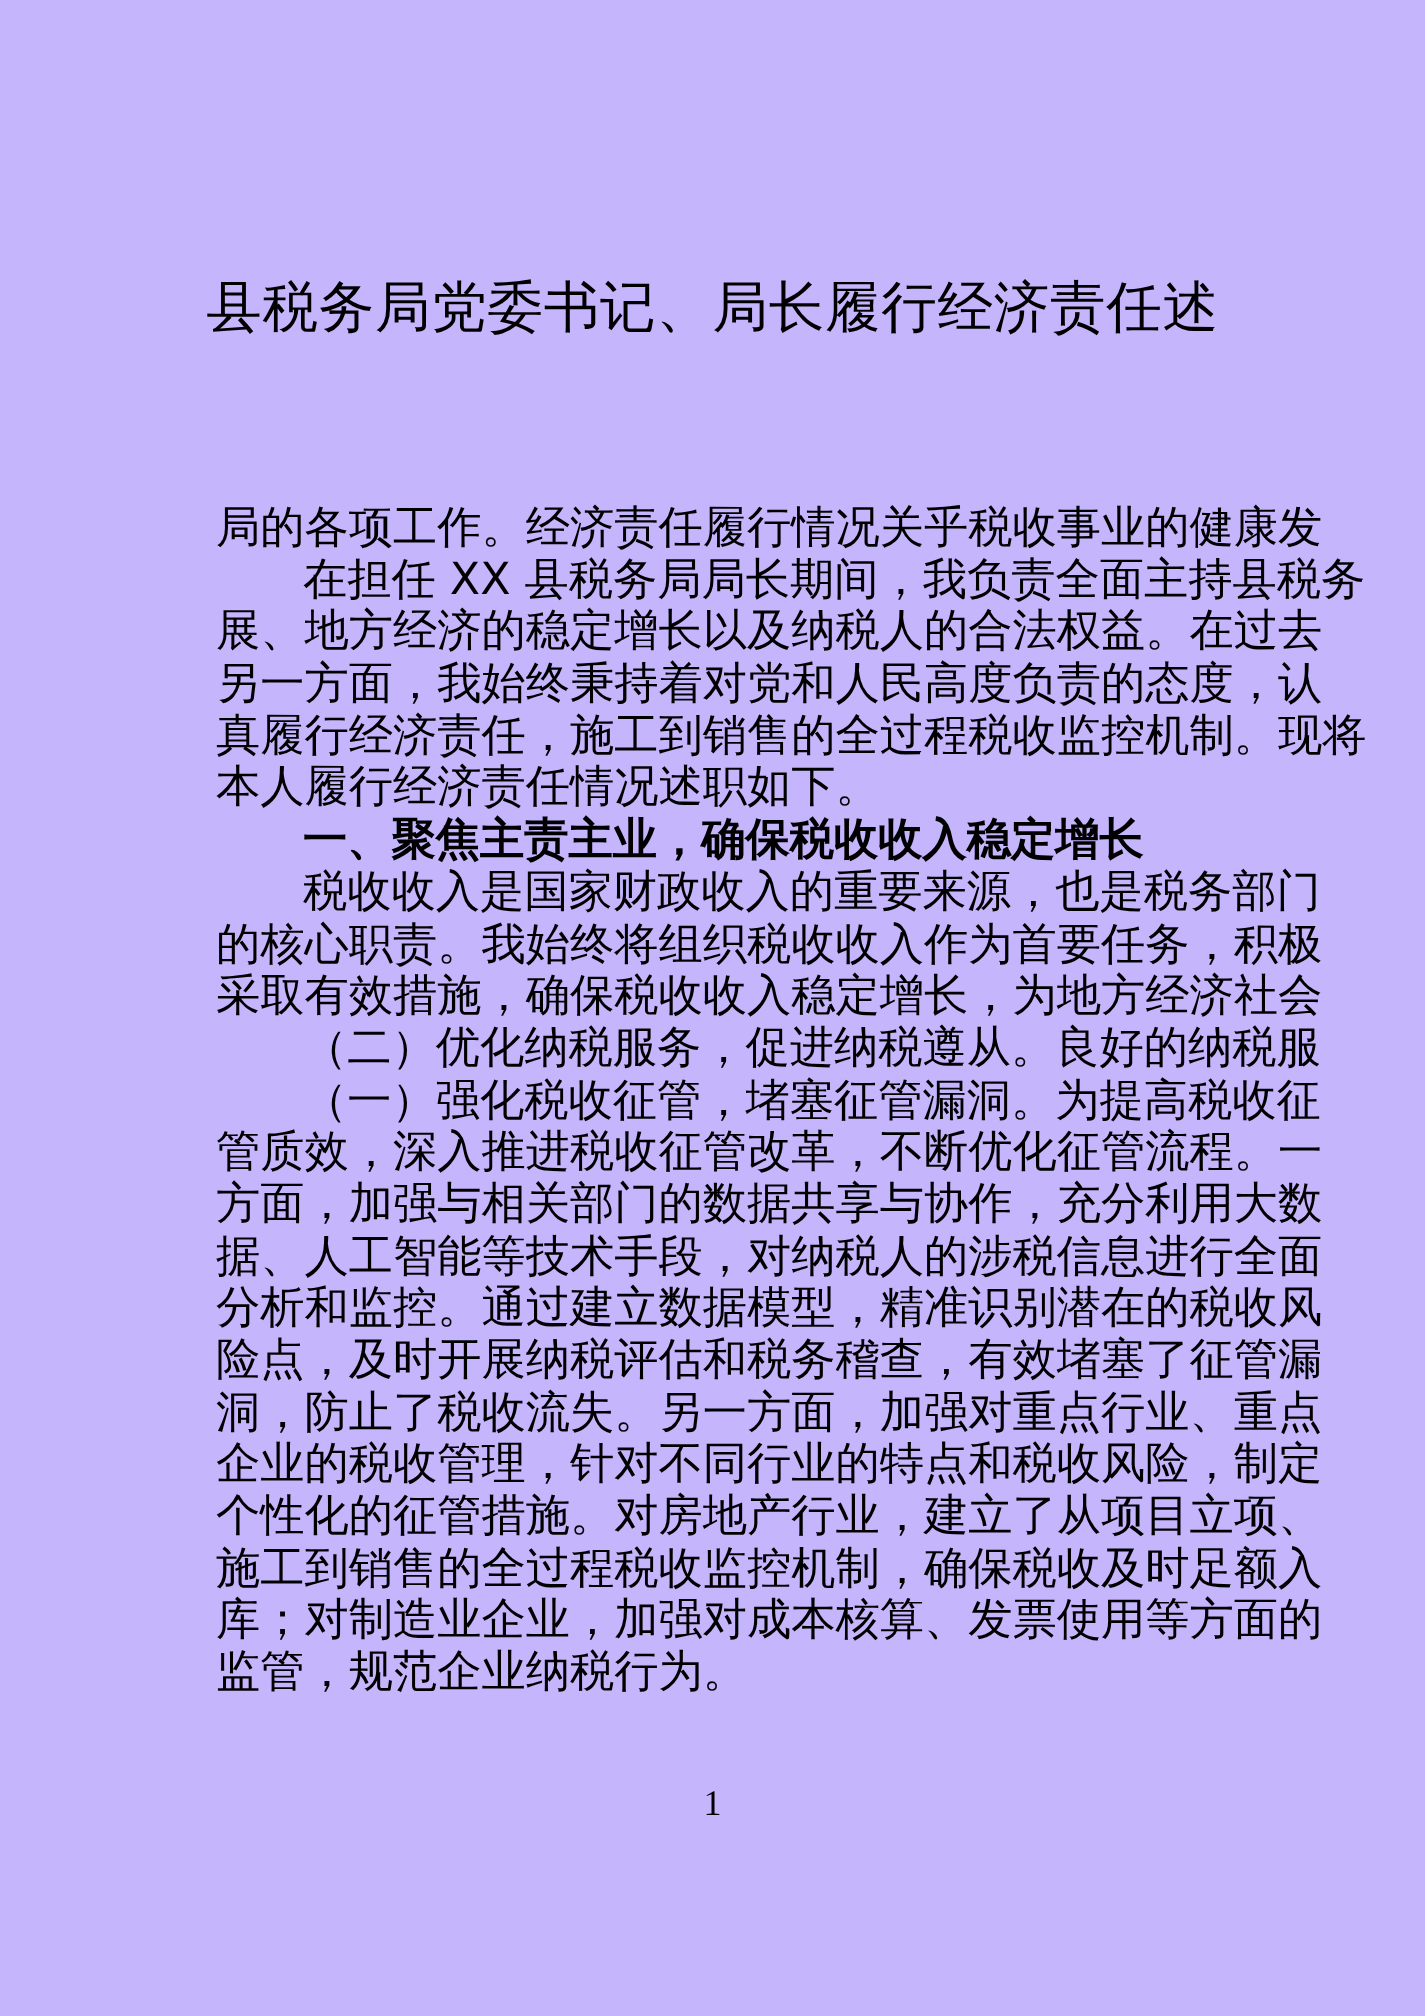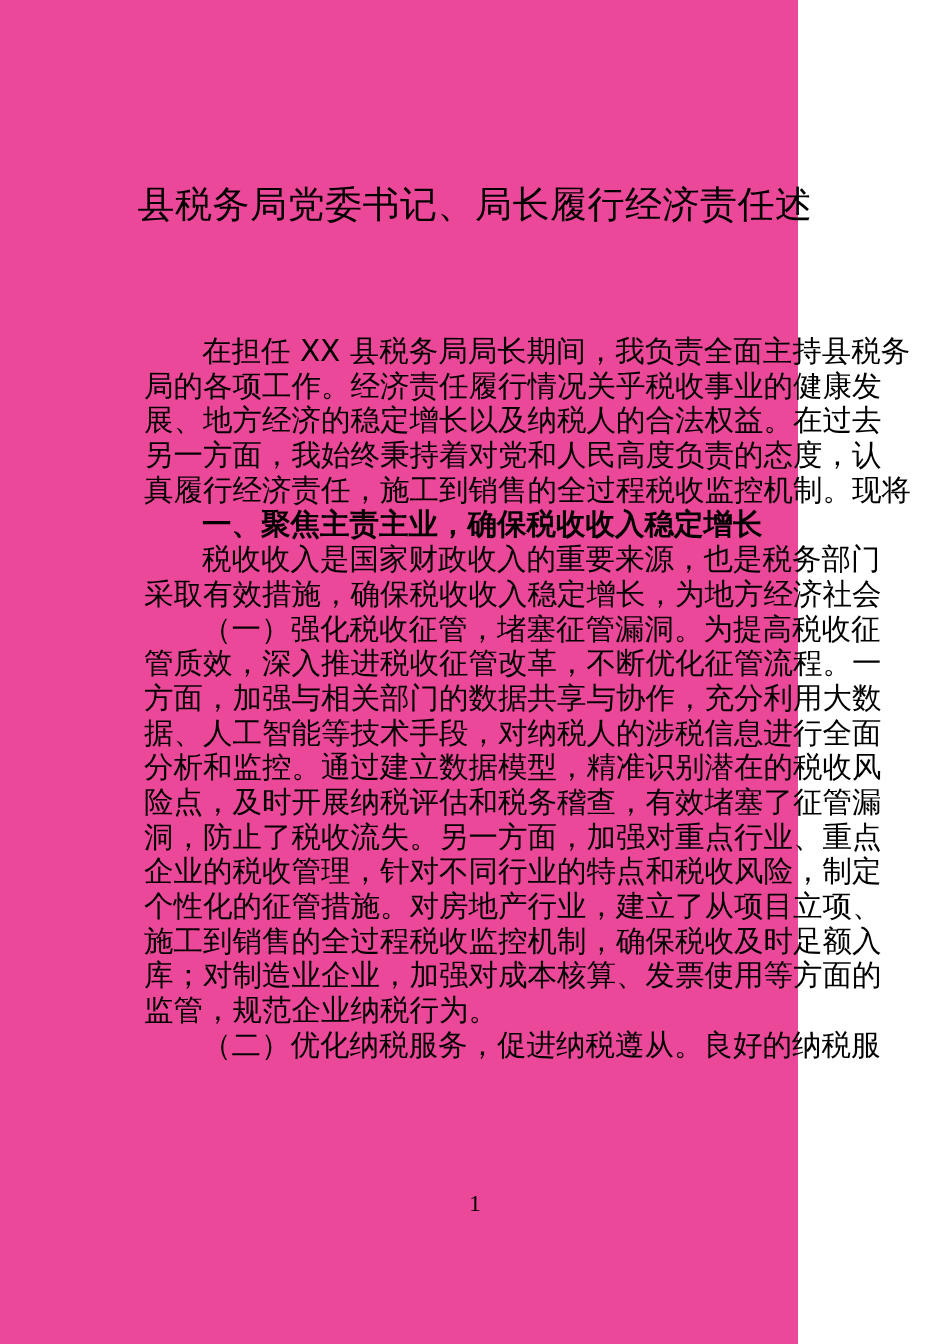--- a/index.html
+++ b/index.html
@@ -11,23 +11,23 @@
       width: 950px;
       height: 1344px;
       position: relative;
       overflow: hidden;
       font-family: "DejaVu Sans", "Liberation Sans", sans-serif;
       color: #000000;
     }
     .page {
       position: absolute;
       left: 0; top: 0;
-      width: 798px;
+      width: 950px;
       height: 1344px;
-      background: #ec4899;
+      background: #c4b5fd;
     }
     .title {
       position: absolute;
       left: 100px;
       width: 750px;
       top: 168px;
       text-align: center;
       font-size: 37px;
       line-height: 73px;
       letter-spacing: 0.5px;
@@ -78,52 +78,54 @@
 
 <div class="page">
 
   <h1 class="title" style="margin:0;">
     <span class="tline">县税务局党委书记、局长履行经济责任述</span>
   </h1>
 
   <div class="body">
 
     <div>
+      <span class="line">局的各项工作。经济责任履行情况关乎税收事业的健康发</span>
       <span class="line indent">在担任 XX 县税务局局长期间，我负责全面主持县税务</span>
-      <span class="line">局的各项工作。经济责任履行情况关乎税收事业的健康发</span>
       <span class="line">展、地方经济的稳定增长以及纳税人的合法权益。在过去</span>
       <span class="line">另一方面，我始终秉持着对党和人民高度负责的态度，认</span>
       <span class="line">真履行经济责任，施工到销售的全过程税收监控机制。现将</span>
+      <span class="line last">本人履行经济责任情况述职如下。</span>
     </div>
 
     <div>
       <span class="line indent heading">一、聚焦主责主业，确保税收收入稳定增长</span>
     </div>
 
     <div>
       <span class="line indent">税收收入是国家财政收入的重要来源，也是税务部门</span>
+      <span class="line">的核心职责。我始终将组织税收收入作为首要任务，积极</span>
       <span class="line">采取有效措施，确保税收收入稳定增长，为地方经济社会</span>
+    </div>
+
+    <div>
+      <span class="line indent">（二）优化纳税服务，促进纳税遵从。良好的纳税服</span>
     </div>
 
     <div>
       <span class="line indent">（一）强化税收征管，堵塞征管漏洞。为提高税收征</span>
       <span class="line">管质效，深入推进税收征管改革，不断优化征管流程。一</span>
       <span class="line">方面，加强与相关部门的数据共享与协作，充分利用大数</span>
       <span class="line">据、人工智能等技术手段，对纳税人的涉税信息进行全面</span>
       <span class="line">分析和监控。通过建立数据模型，精准识别潜在的税收风</span>
       <span class="line">险点，及时开展纳税评估和税务稽查，有效堵塞了征管漏</span>
       <span class="line">洞，防止了税收流失。另一方面，加强对重点行业、重点</span>
       <span class="line">企业的税收管理，针对不同行业的特点和税收风险，制定</span>
       <span class="line">个性化的征管措施。对房地产行业，建立了从项目立项、</span>
       <span class="line">施工到销售的全过程税收监控机制，确保税收及时足额入</span>
       <span class="line">库；对制造业企业，加强对成本核算、发票使用等方面的</span>
       <span class="line last">监管，规范企业纳税行为。</span>
     </div>
 
-    <div>
-      <span class="line indent">（二）优化纳税服务，促进纳税遵从。良好的纳税服</span>
-    </div>
-
   </div>
 
   <div class="page-number">1</div>
 
 </div>
 
 </body></html>

